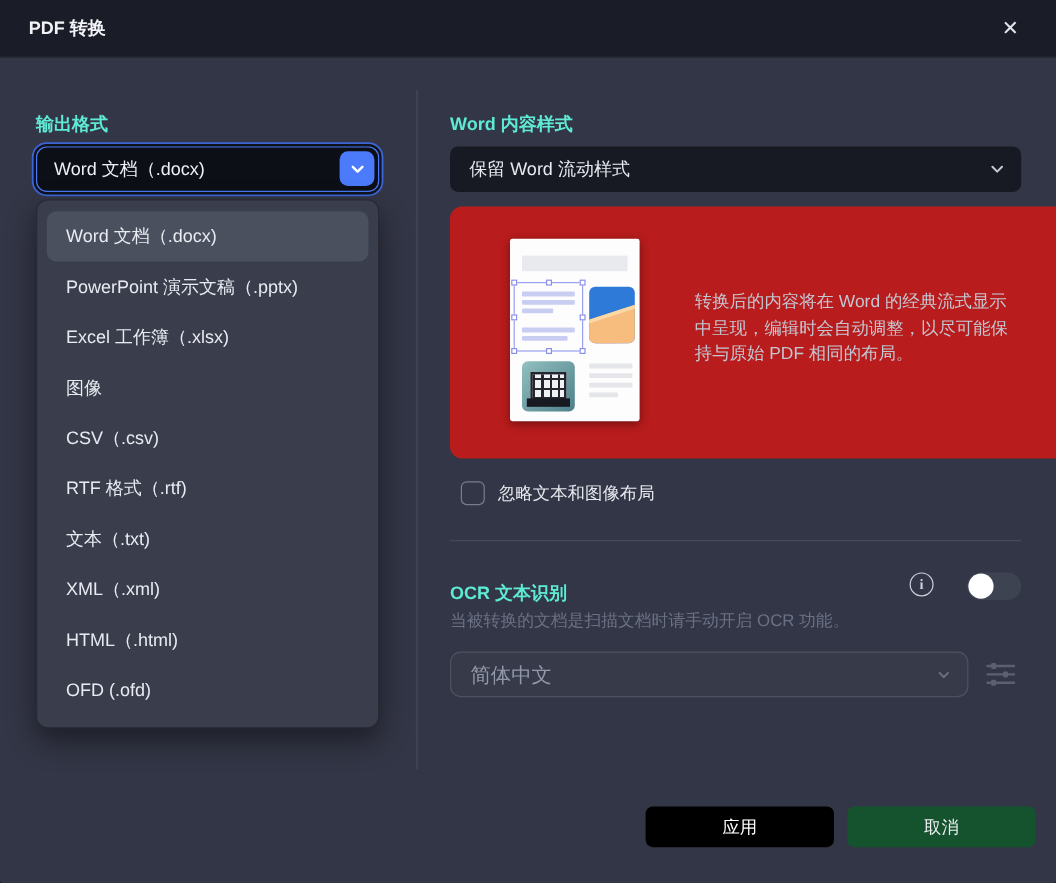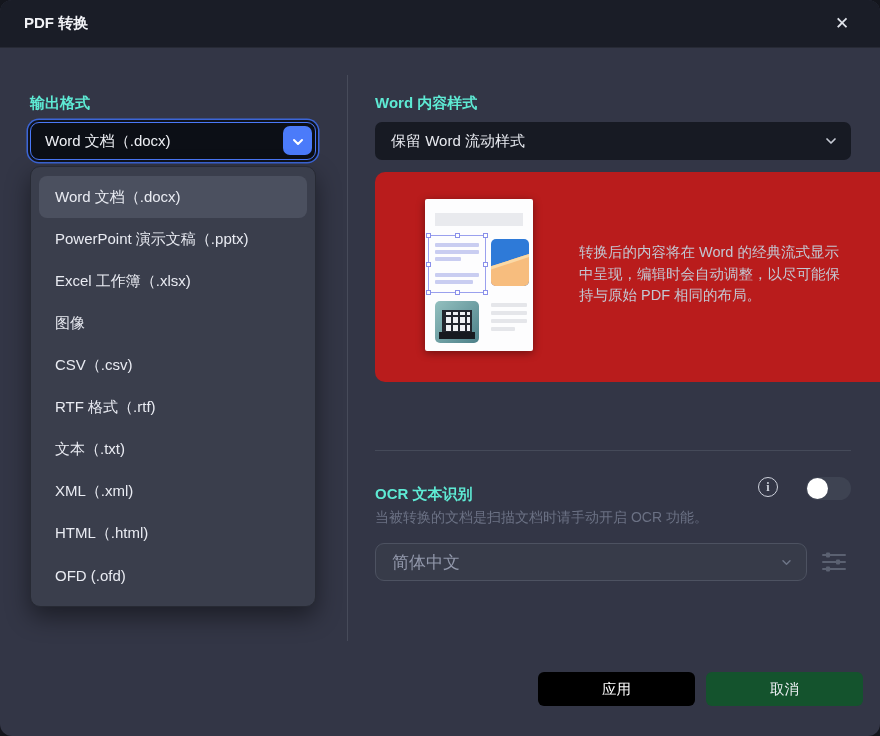--- a/index.html
+++ b/index.html
@@ -1,21 +1,21 @@
 <!DOCTYPE html>
 <html><head>
 <meta charset="utf-8">
 <style>
   * { margin:0; padding:0; box-sizing:border-box; }
   html,body { background:#14161d; }
   body { font-family:"Liberation Sans","DejaVu Sans",sans-serif; }
 
   .dialog {
     position:relative; width:880px; height:736px;
-    background:#333646; border-radius:12px; overflow:hidden;
+    background:#333646; border-radius:2px; overflow:hidden;
   }
 
   
   .titlebar {
     position:absolute; left:0; top:0; width:880px; height:48px;
     background:#1a1d27; border-bottom:1px solid #272a35;
     display:flex; align-items:center; padding:0 24px;
   }
   .title { font-size:15px; font-weight:bold; color:#f2f3f7; }
   .close-btn {
@@ -230,20 +230,24 @@
         <div class="bldg-base"></div>
       </div>
       <div class="pr-ln pr1"></div>
         <div class="pr-ln pr2"></div>
       <div class="pr-ln pr3"></div>
         <div class="pr-ln pr4"></div>
     </div>
     <div class="desc">转换后的内容将在 Word 的经典流式显示中呈现，编辑时会自动调整，以尽可能保持与原始 PDF 相同的布局。</div>
   </div>
 
+  <div class="checkbox-row">
+    <div class="cb"></div>
+    <div class="cb-label">忽略文本和图像布局</div>
+  </div>
 
   <div class="hdivider"></div>
 
   <div class="section-label ocr-label">OCR 文本识别</div>
   <div class="info-icon">i</div>
   <div class="toggle">
     <div class="knob"></div>
   </div>
 
   <div class="ocr-hint">当被转换的文档是扫描文档时请手动开启 OCR 功能。</div>

